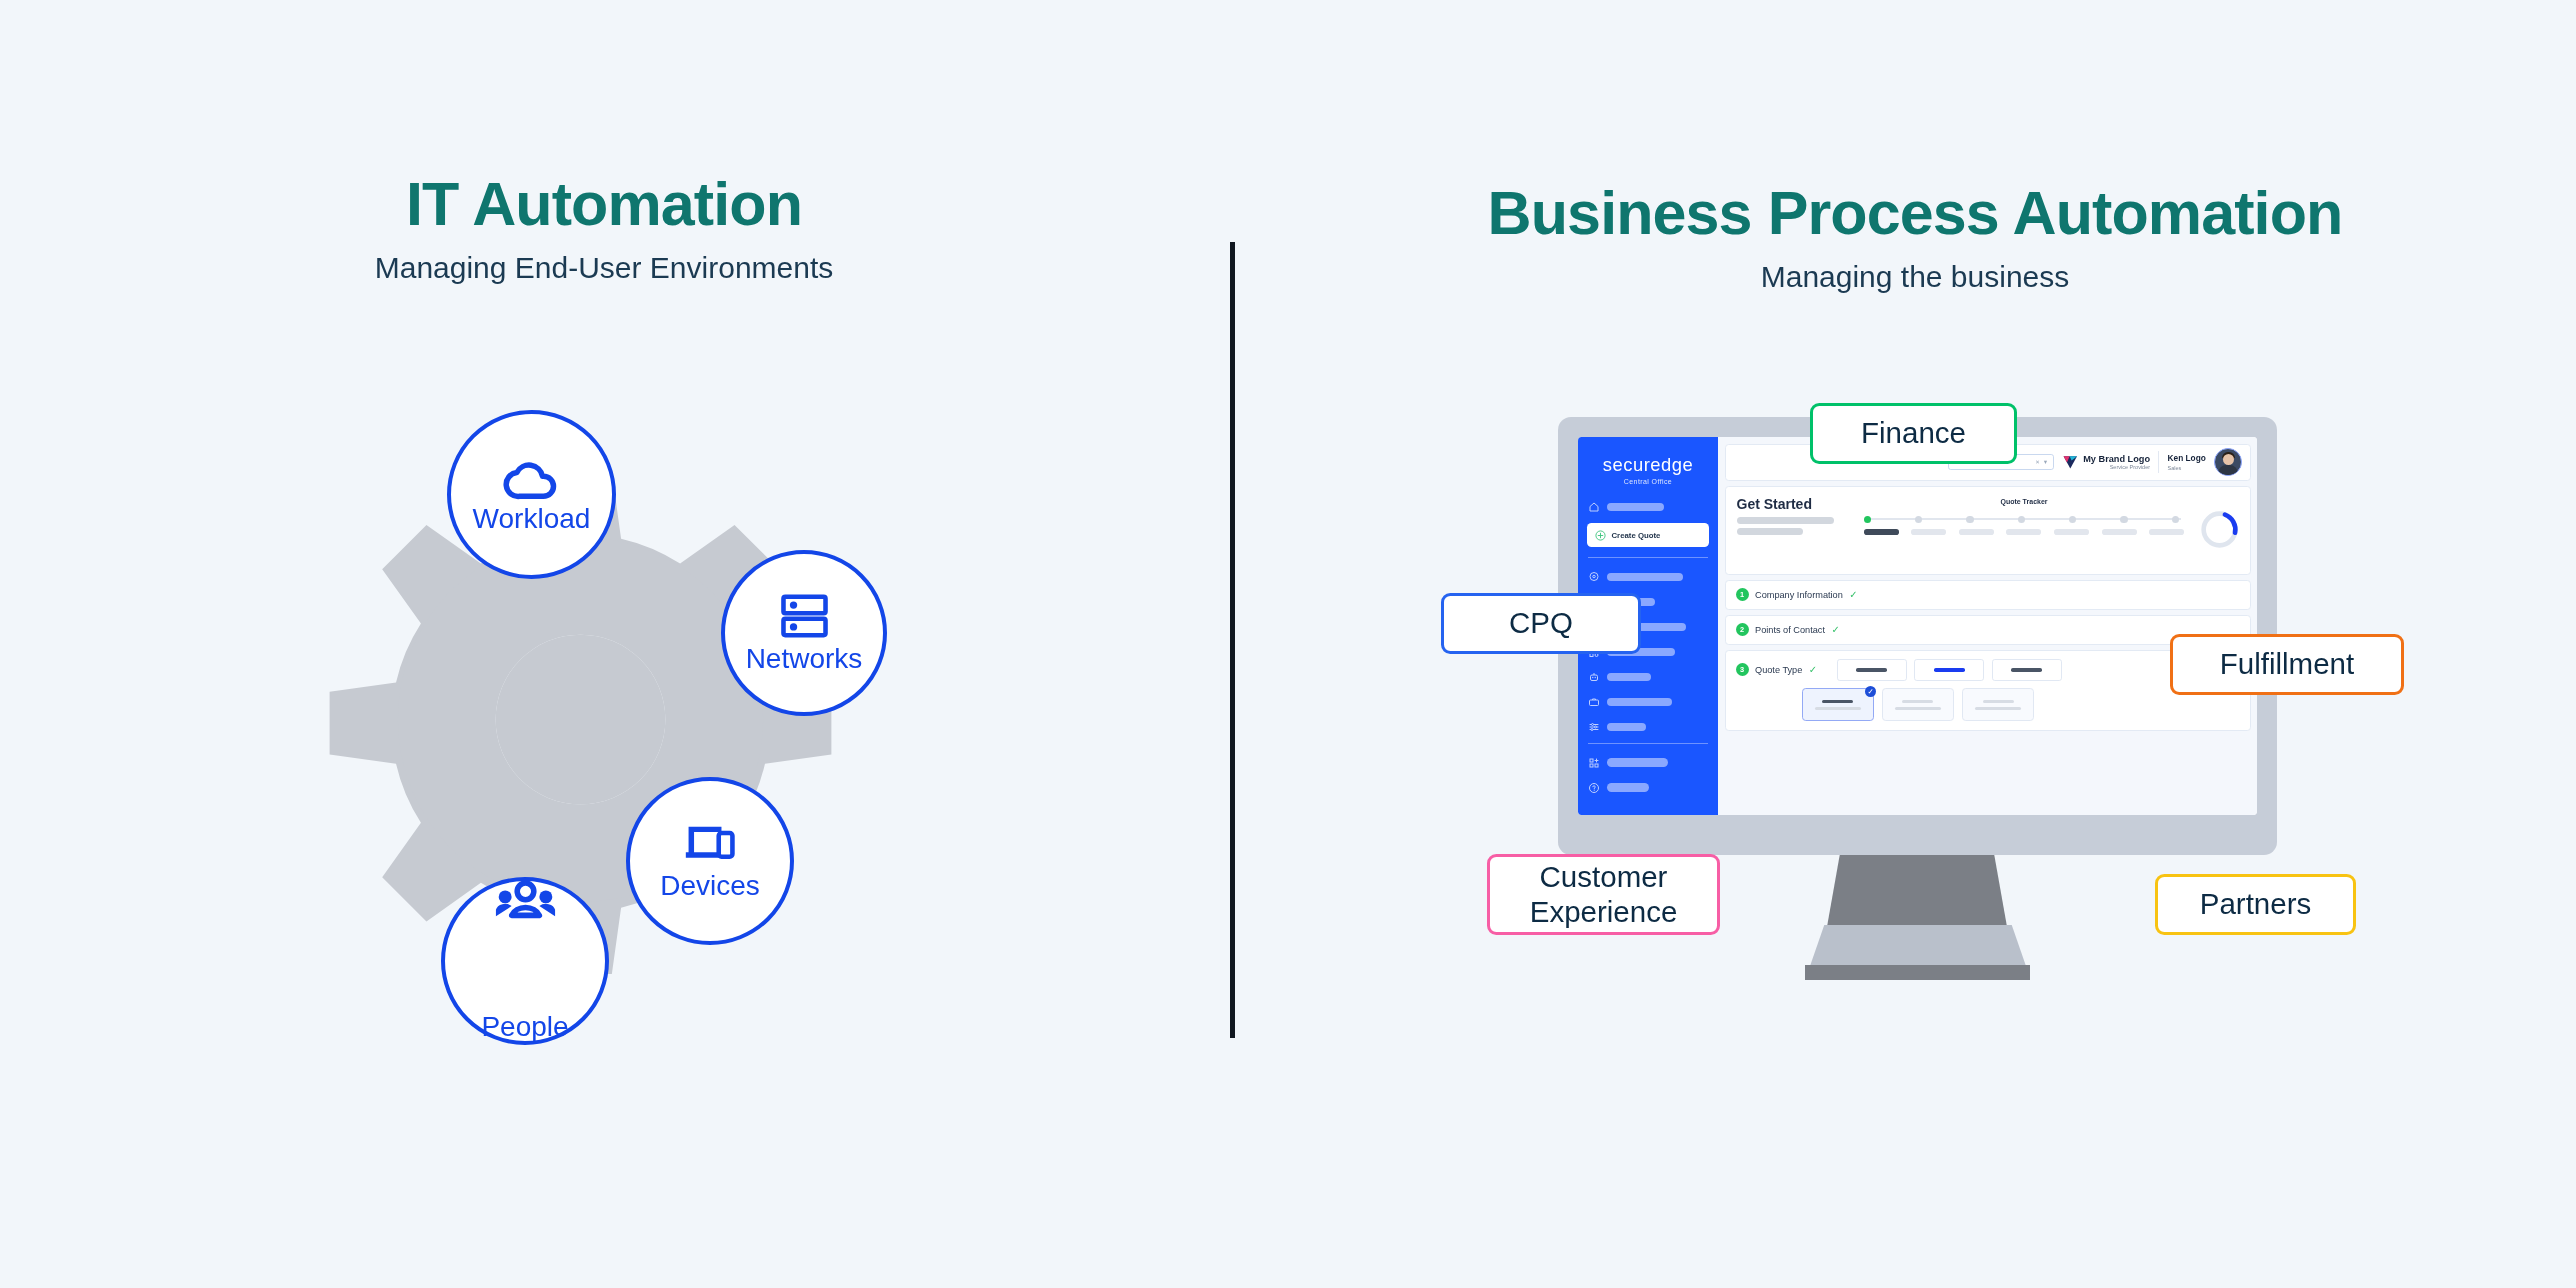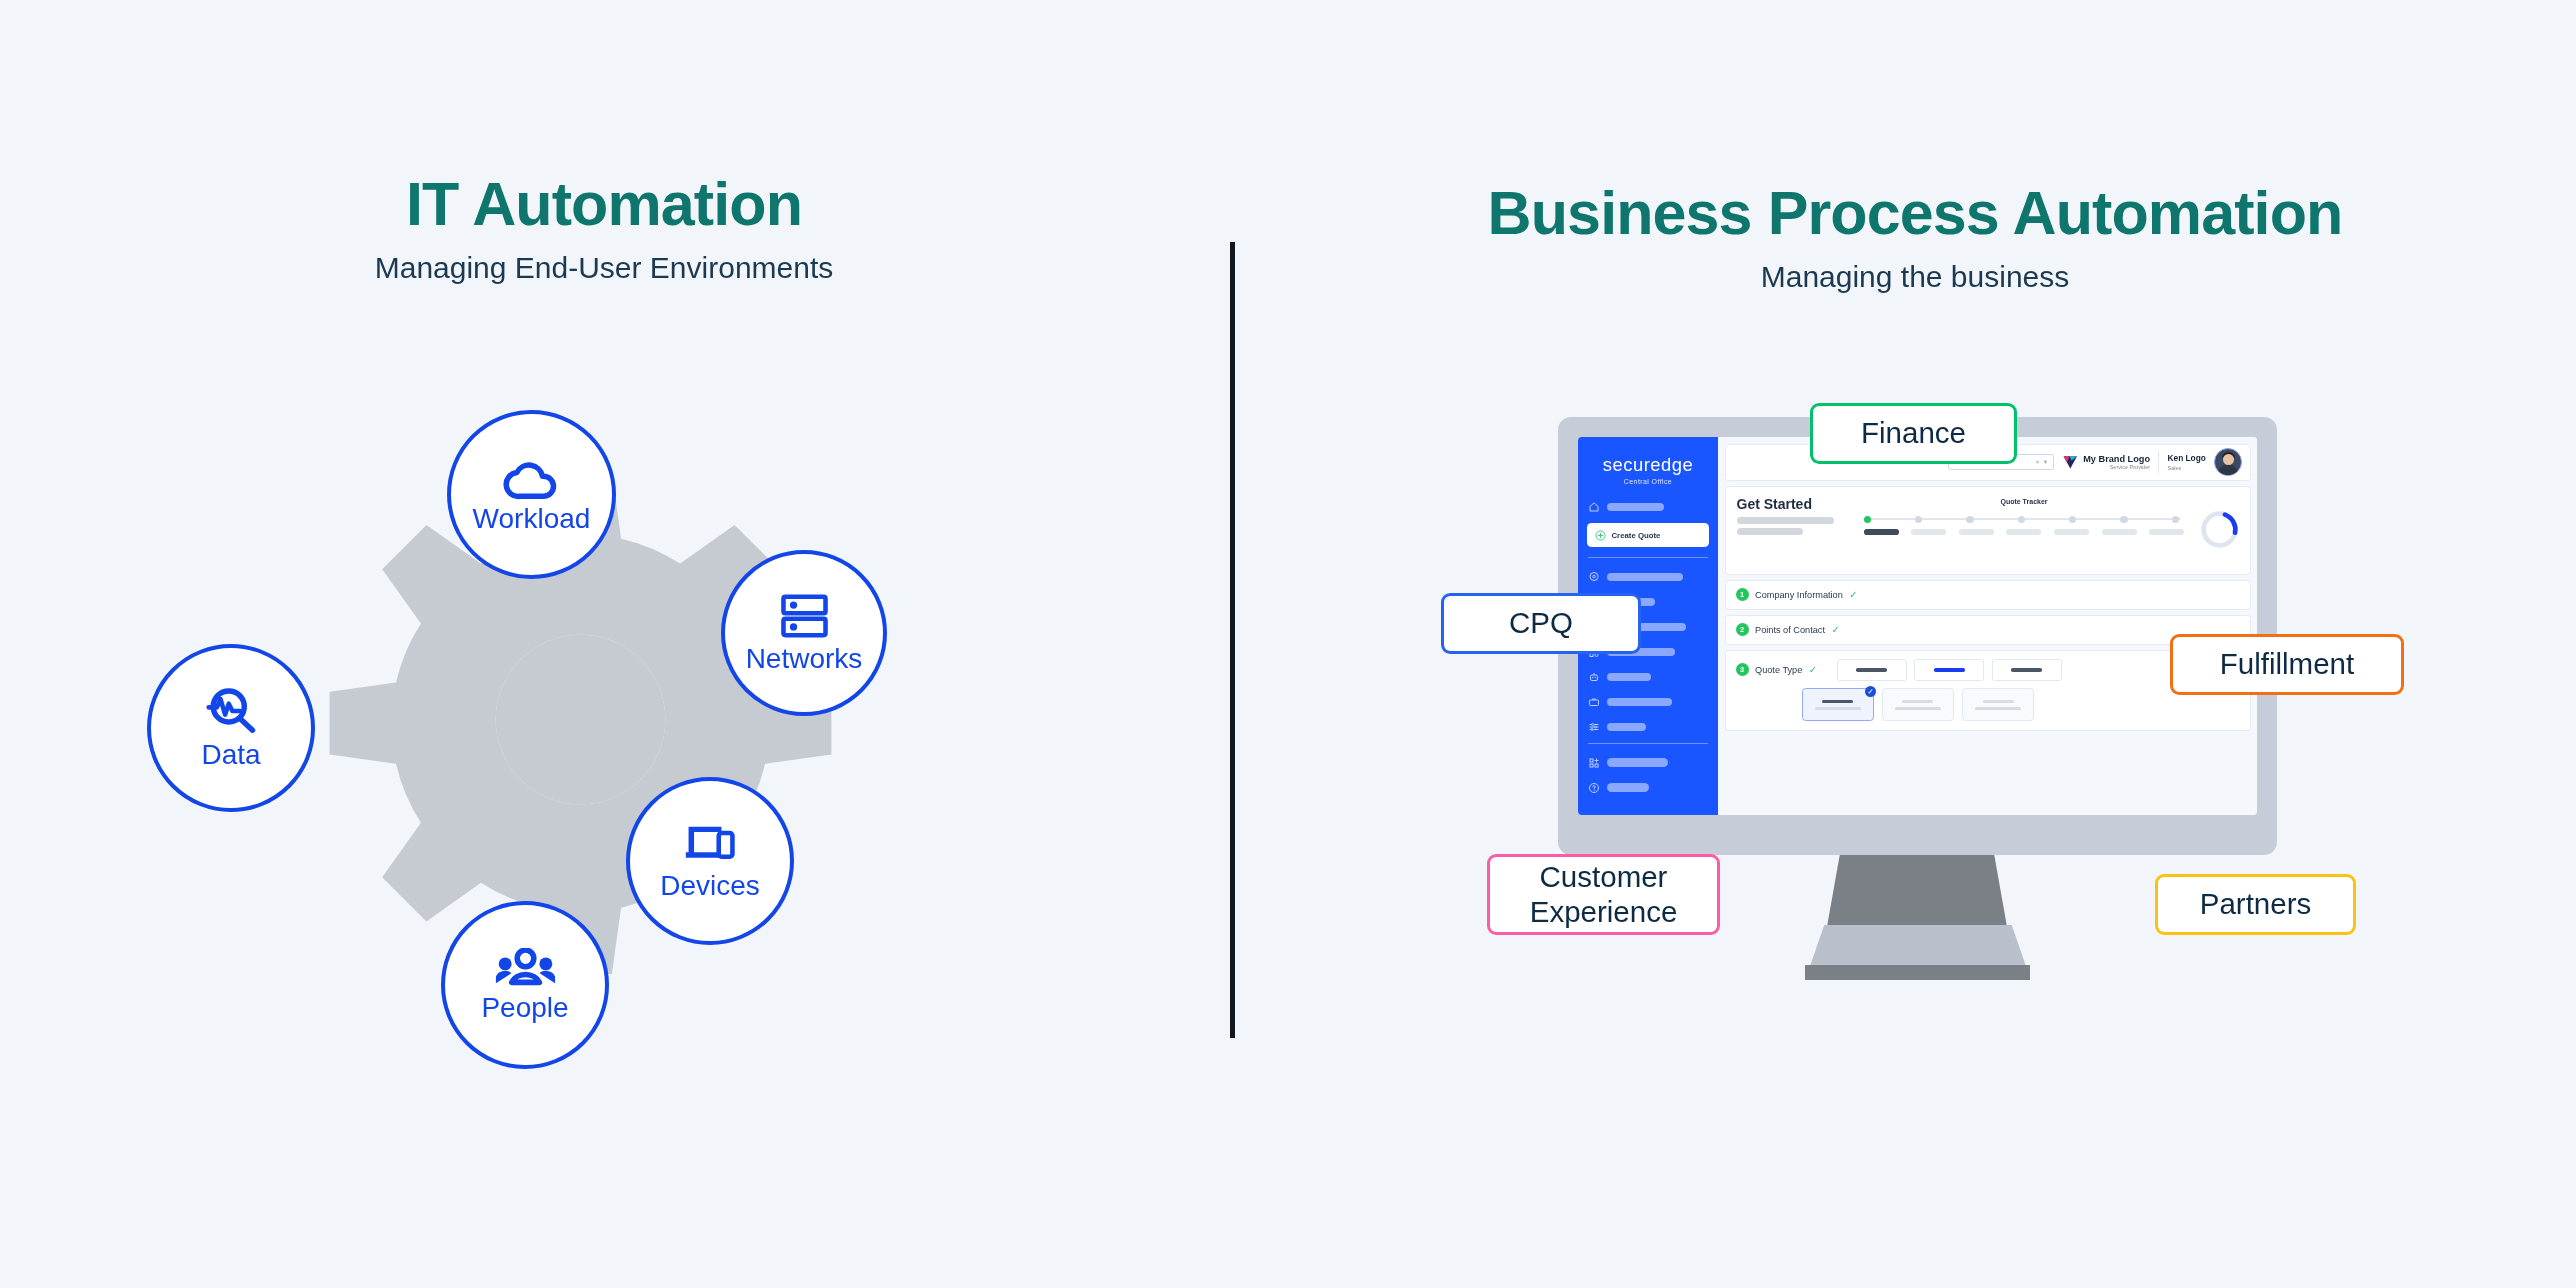--- a/index.html
+++ b/index.html
@@ -381,44 +381,34 @@
   <div class="node-circle" id="node-devices" style="left:396px; top:408px; width:168px; height:168px;">
     <span class="node-icon">
       <svg width="53" height="44" viewBox="0 0 58 48">
         <path d="M8 8 h30 M8 8 v26 M5 36 h30" fill="none" stroke="#1346e8" stroke-width="6" stroke-linecap="square"></path>
         <rect x="38" y="12" width="15" height="26" rx="3" fill="none" stroke="#1346e8" stroke-width="5"></rect>
       </svg>
     </span>
     <span class="node-label">Devices</span>
   </div>
 
-  <div class="node-circle" id="node-people" style="left:211px; top:532px; width:168px; height:168px;">
+  <div class="node-circle" id="node-people" style="left:211px; top:508px; width:168px; height:168px;justify-content:space-between;">
     <span class="node-icon">
       <svg width="61" height="41" viewBox="0 0 66 44">
         <circle cx="33" cy="11" r="9" fill="none" stroke="#1346e8" stroke-width="6"></circle>
         <path d="M18 37 a16 13 0 0 1 30 0 Z" fill="none" stroke="#1346e8" stroke-width="6" stroke-linejoin="round"></path>
         <circle cx="11" cy="17" r="7" fill="#1346e8"></circle>
         <path d="M1 38 v-7 a10 8 0 0 1 17 -4 Z" fill="#1346e8"></path>
         <circle cx="55" cy="17" r="7" fill="#1346e8"></circle>
         <path d="M65 38 v-7 a10 8 0 0 0 -17 -4 Z" fill="#1346e8"></path>
       </svg>
     </span>
     <span class="node-label">People</span>
   </div>
 
-  <div class="node-circle" id="node-data" style="left:-83px; top:275px; width:168px; height:168px;">
-    <span class="node-icon">
-      <svg width="53" height="48" viewBox="0 0 58 52">
-        <circle cx="26" cy="21" r="17" fill="none" stroke="#1346e8" stroke-width="6"></circle>
-        <path d="M38 34 L52 47" stroke="#1346e8" stroke-width="6" stroke-linecap="round"></path>
-        <path d="M4 22 h9 l4 -9 l5 17 l4 -12 l4 8 h8" fill="none" stroke="#1346e8" stroke-width="5" stroke-linecap="round" stroke-linejoin="round"></path>
-      </svg>
-    </span>
-    <span class="node-label">Data</span>
-  </div>
 </div>
 
 <div id="monitor">
   <div id="monitor-body"></div>
   <div id="monitor-neck"></div>
   <div id="monitor-neck2"></div>
   <div id="monitor-base"></div>
 
   <div id="monitor-screen">
 

